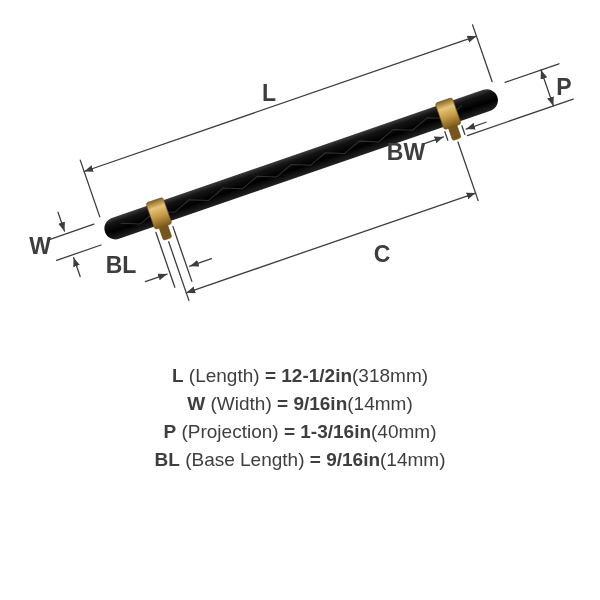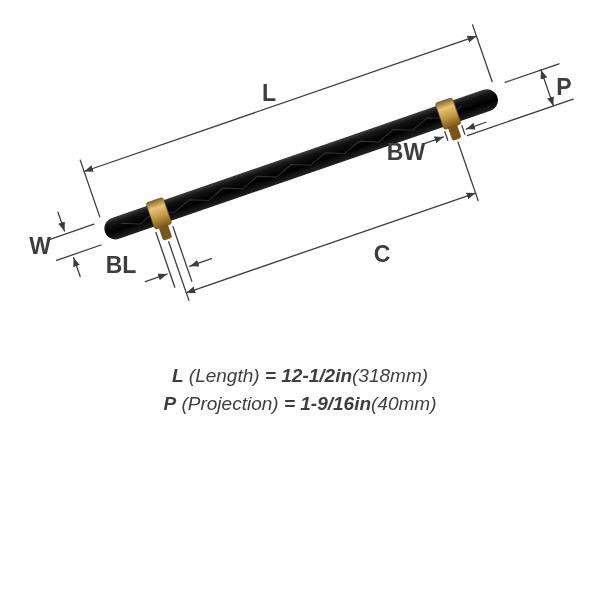--- a/index.html
+++ b/index.html
@@ -8,21 +8,21 @@
     font-family:"Liberation Sans", sans-serif;
   }
   .diagram-wrap{width:600px;height:340px;}
   svg{display:block;}
   .dim-label{
     font-family:"Liberation Sans", sans-serif;
     font-weight:bold;font-size:23px;fill:#3d3d3d;
   }
   .legend{
     margin-top:22px;text-align:center;color:#3e3e3e;
-    font-size:19px;line-height:28px;font-style:italic;
+    font-size:19px;line-height:28px;
   }
   .legend-row{white-space:nowrap;}
   .b{font-weight:bold;}
   .r{font-weight:normal;}
 </style>
 </head>
 <body>
 
 <div class="stage">
 
@@ -117,20 +117,32 @@
   </div>
 
   <div class="legend">
     <div class="legend-row">
       <span class="b">L</span>
       <span class="r">(Length)</span>
       <span class="b">=</span>
       <span class="b">12-1/2in</span><span class="r">(318mm)</span>
     </div>
     <div class="legend-row">
+      <span class="b">W</span>
+      <span class="r">(Width)</span>
+      <span class="b">=</span>
+      <span class="b">9/16in</span><span class="r">(14mm)</span>
+    </div>
+    <div class="legend-row">
       <span class="b">P</span>
       <span class="r">(Projection)</span>
       <span class="b">=</span>
-      <span class="b">1-9/16in</span><span class="r">(40mm)</span>
+      <span class="b">1-3/16in</span><span class="r">(40mm)</span>
+    </div>
+    <div class="legend-row">
+      <span class="b">BL</span>
+      <span class="r">(Base Length)</span>
+      <span class="b">=</span>
+      <span class="b">9/16in</span><span class="r">(14mm)</span>
     </div>
   </div>
 
 </div>
 
 </body></html>

